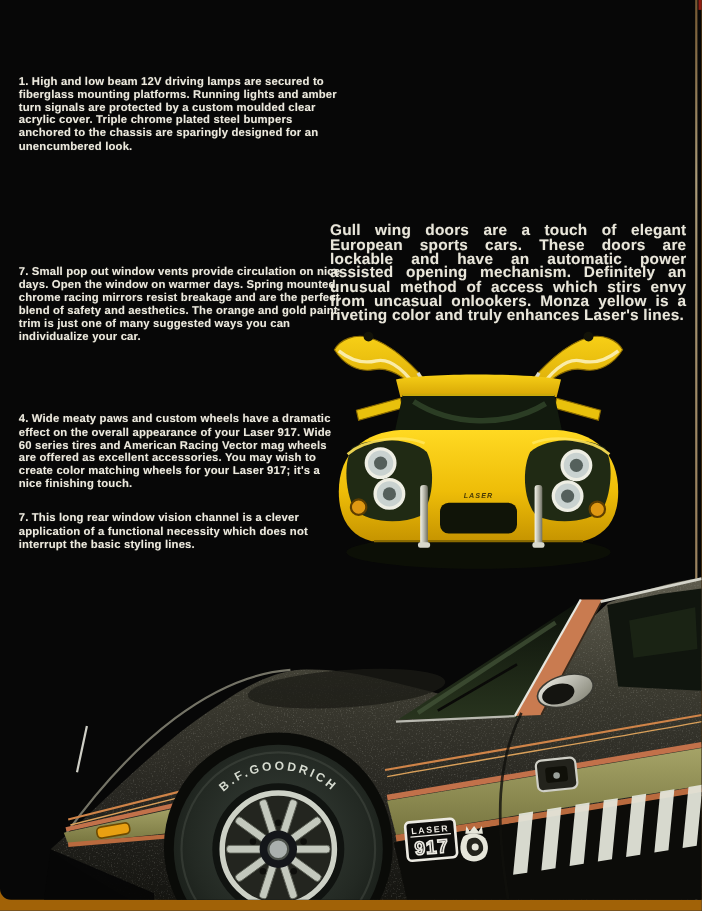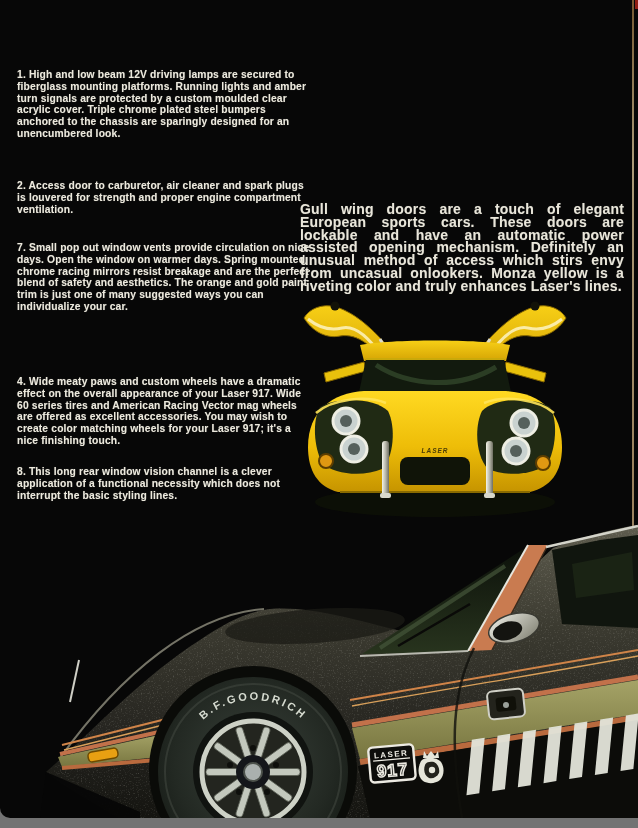--- a/index.html
+++ b/index.html
@@ -1,18 +1,18 @@
 <!DOCTYPE html>
 <html><head>
 <meta charset="utf-8">
 <style>
   html,body{margin:0;padding:0;background:#444;}
   .page{
     position:relative;width:638px;height:828px;overflow:hidden;
-    background:#737373;
+    background:#a16207;
     font-family:"Liberation Sans",sans-serif;
   }
   .sheet{
     position:absolute;left:0;top:0;width:638px;height:818px;
     background:#070707;
     border-bottom-left-radius:10px;
   }
   .edge-line{
     position:absolute;top:0;right:4px;width:2px;height:818px;
     background:linear-gradient(#9a7440,#e0cb9d 20%,#c9a878 60%,#ead9b6 95%);
@@ -39,24 +39,23 @@
 </style>
 </head>
 <body>
 
 <div class="page">
   <div class="sheet"></div>
   <div class="edge-line"></div>
   <div class="red-speck"></div>
 
   <div class="spec" style="top:69px">1.  High and low beam 12V driving lamps are secured to fiberglass mounting platforms.  Running lights and amber turn signals are protected by a custom moulded clear acrylic cover.  Triple chrome plated steel bumpers anchored to the chassis are sparingly designed for an unencumbered look.</div>
-  <div class="spec" style="top:180px">2.  Access door to carburetor, air cleaner and spark plugs is louvered for strength and proper engine compartment ventilation.</div>
   <div class="spec" style="top:242px">7.  Small pop out window vents provide circulation on nice days. Open the window on warmer days. Spring mounted chrome racing mirrors resist breakage and are the perfect blend of safety and aesthetics.  The orange and gold paint trim is just one of many suggested ways you can individualize your car.</div>
   <div class="spec" style="top:376px">4.  Wide meaty paws and custom wheels have a dramatic effect on the overall appearance of your Laser 917.  Wide 60 series tires and American Racing Vector mag wheels are offered as excellent accessories.  You may wish to create color matching wheels for your Laser 917; it's a nice finishing touch.</div>
-  <div class="spec" style="top:466px">8.  This long rear window vision channel is a clever application of a functional necessity which does not interrupt the basic styling lines.</div>
+  <div class="spec" style="top:466px">7.  This long rear window vision channel is a clever application of a functional necessity which does not interrupt the basic styling lines.</div>
 
   <div class="gull">Gull wing doors are a touch of elegant European sports cars. These doors are lockable and have an automatic power assisted opening mechanism. Definitely an unusual method of access which stirs envy from uncasual onlookers. Monza yellow is a riveting color and truly enhances Laser's lines.</div>
 
   <div class="photo-yellow">
     <svg width="330" height="230" viewBox="0 0 330 230">
       <defs>
         <linearGradient id="gYellow" x1="0" y1="0" x2="0" y2="1">
           <stop offset="0" stop-color="#ffd922"></stop>
           <stop offset="0.55" stop-color="#eebd08"></stop>
           <stop offset="1" stop-color="#c69400"></stop>

